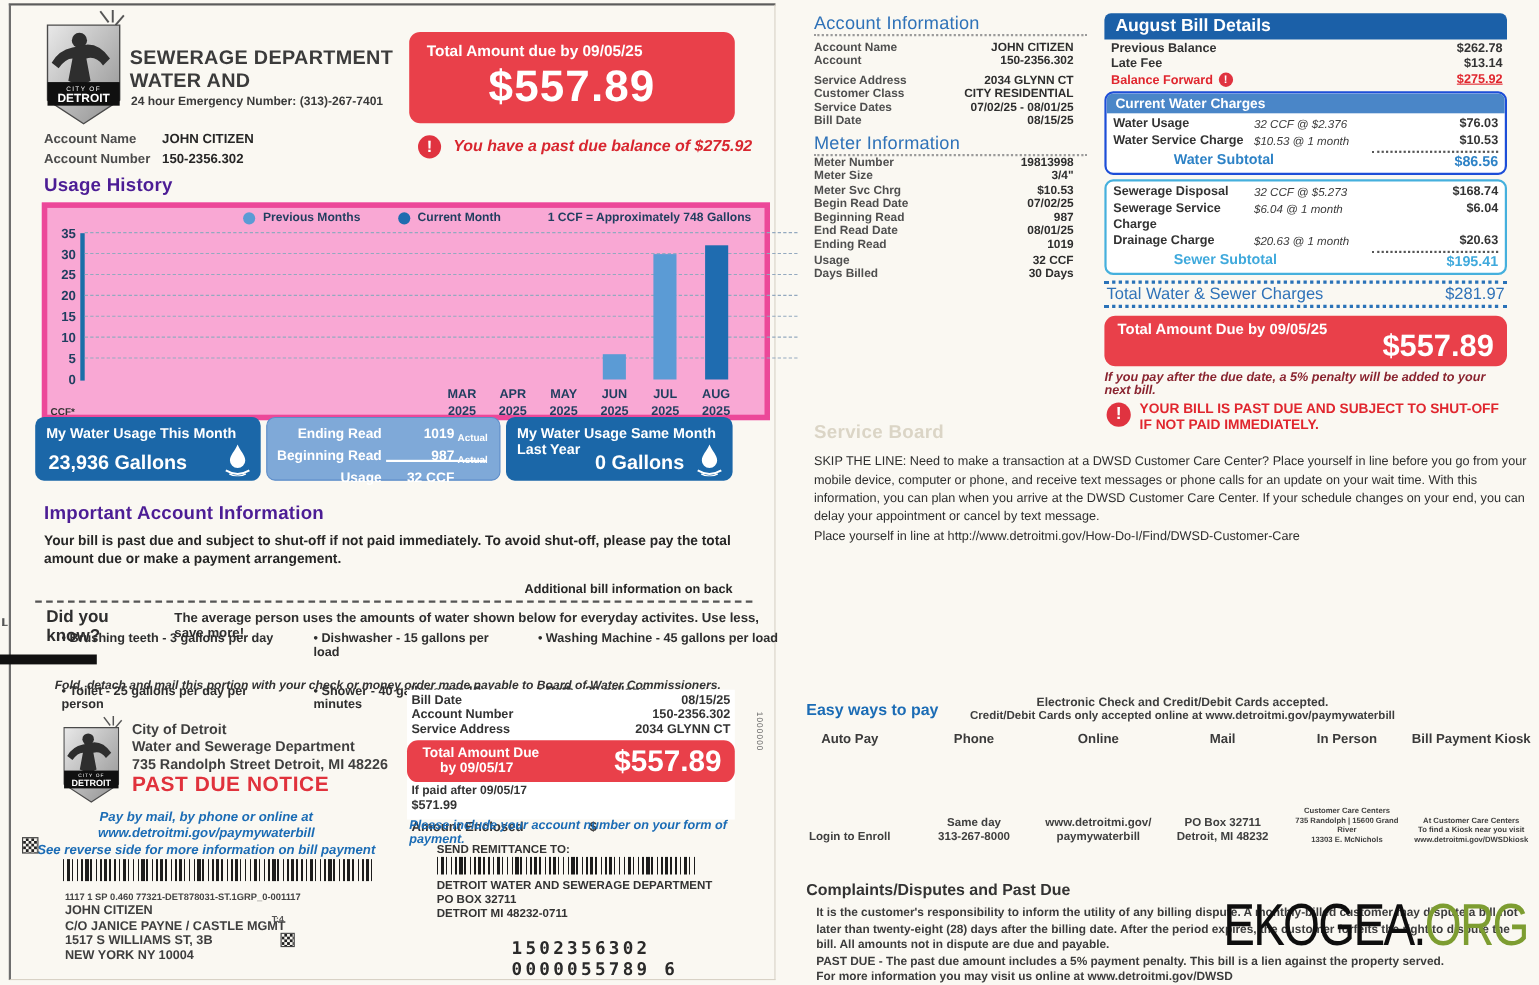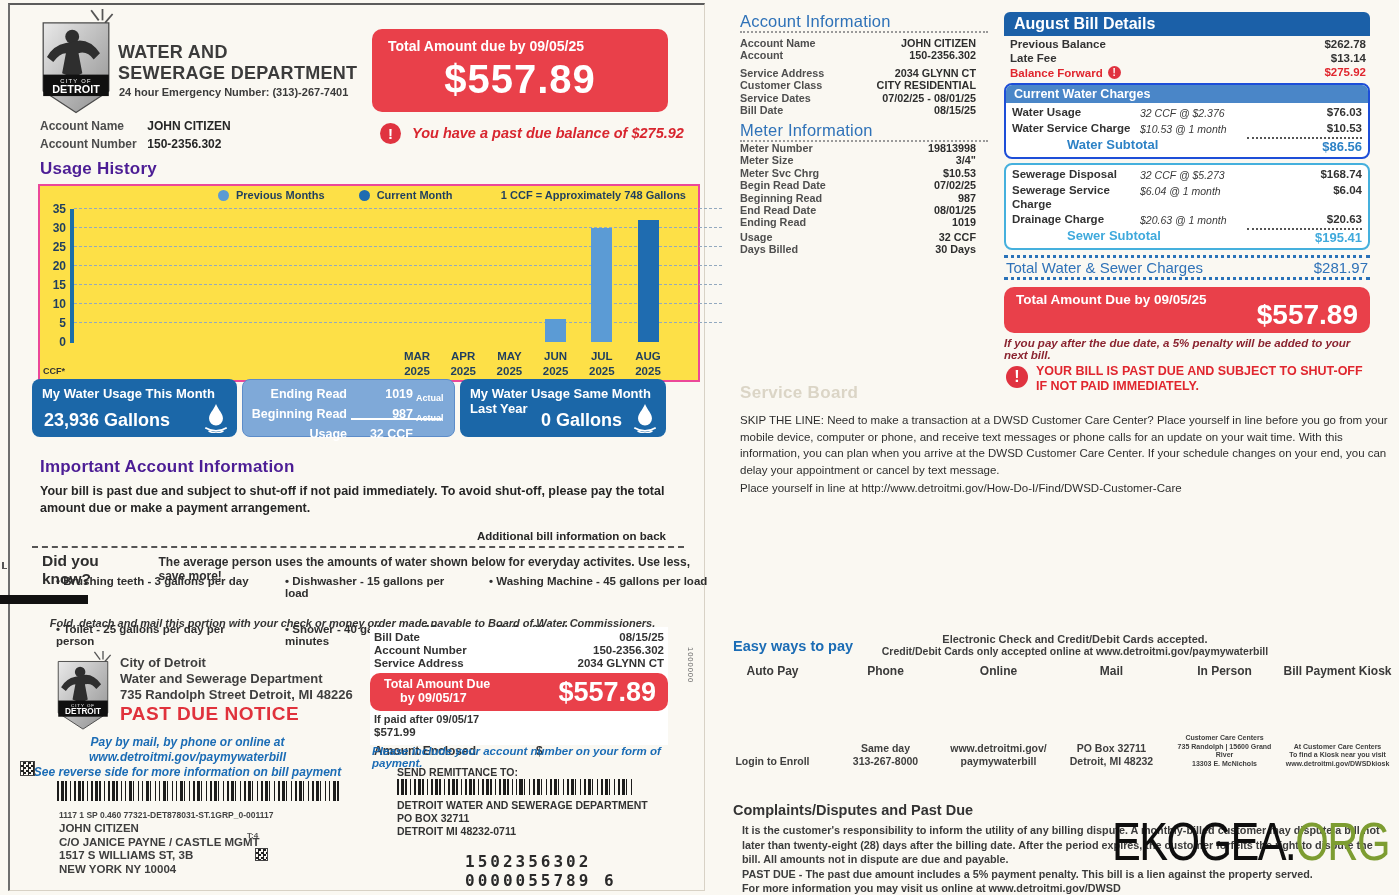--- a/index.html
+++ b/index.html
@@ -27,21 +27,21 @@
   .red-box { background:#e9404a; border-radius:10px; color:#fff; }
   #total-due-front .tt { font-size:14px; font-weight:bold; padding:9px 0 0 16px; }
   #total-due-front .amt { font-size:40px; font-weight:bold; text-align:center; margin-top:3px; letter-spacing:1px; }
 
   .alert-circle { background:#e03340; border-radius:50%; color:#fff; font-weight:bold; text-align:center; }
   .alert-note { color:#d8262f; font-size:14.5px; font-style:italic; font-weight:bold; }
 
   .h1 { font-size:17px; font-weight:bold; color:#4c1d95; letter-spacing:.2px; }
 
   
-  #chart { background:#fde047; border:2px solid #ec4899; }
+  #chart { background:#f9a8d4; border:5px solid #ec4899; }
   #chart .legend { position:absolute; left:0; right:0; top:3px; display:flex; align-items:center; padding-left:178px; }
   #chart .legend .dot { width:11px; height:11px; border-radius:50%; margin-right:7px; }
   #chart .legend .ltxt { font-size:11px; font-weight:bold; color:#1f3e5f; margin-right:34px; }
   #chart .legend .note { margin-left:auto; padding-right:12px; font-size:11px; font-weight:bold; color:#1f3e5f; }
   #chart-ylabels { position:absolute; left:0; top:22px; width:26px; height:133px; }
   #chart-ylabels .ylabel { position:absolute; right:0; font-size:12px; font-weight:bold; color:#1f3e5f; line-height:14px; }
   #chart-axis { position:absolute; left:30px; top:23px; width:4px; height:134px; background:#1a6fa8; }
   #chart-plot { position:absolute; left:34px; top:23px; width:624px; height:133px; }
   #chart-plot .gridline { position:absolute; left:0; right:-24px; border-top:1.5px dashed #93a9bf; }
   #chart-plot .bar { position:absolute; bottom:0; width:21px; }
@@ -103,21 +103,21 @@
   .dotted-under { border-bottom:2px dotted #9a9a9a; }
   .info-rows { width:236px; }
   .info-rows .irow { display:flex; justify-content:space-between; font-size:10.8px; font-weight:bold; line-height:12.4px; }
   .info-rows .il { color:#4f4f4f; }
   .info-rows .iv { color:#2e2e2e; text-align:right; }
 
   #panel { width:366px; }
   #panel .phead { background:#1b60a8; border-radius:6px 6px 0 0; color:#fff; font-size:16px; font-weight:bold; padding:3px 0 3px 10px; }
   #panel .prow { display:flex; justify-content:space-between; font-size:11.5px; font-weight:bold; color:#333; padding:2px 4px 0 6px; }
   .bf-label { color:#e0262e; display:flex; align-items:center; gap:5px; }
-  .bf-val { color:#e0262e; }
+  .bf-val { color:#e0262e;text-decoration:underline; }
 
   .charge-box { border-radius:8px; overflow:hidden; margin-top:4px; background:#fff; }
   .charge-box.water { border:2px solid #1d4ed8; }
   .charge-box.sewer { border:2px solid #45b0dd; }
   .charge-box .chead { color:#fff; font-size:12.5px; font-weight:bold; padding:2px 8px; }
   .charge-box.water .chead { background:#4a86c8; }
   .charge-box.sewer .chead { background:#45b0dd; }
   .charge-box .cbody { padding:2px 6px 3px 6px; }
   .crow { display:grid; grid-template-columns:128px 1fr 72px; font-size:11.5px; line-height:14.5px; }
   .crow .cl { font-weight:bold; color:#333; }
@@ -181,22 +181,22 @@
     </g>
     <path d="M4 11 h52 v54 l-26 17 -26 -17 Z" fill="url(#g1)" stroke="#4a4a4a" stroke-width="1"></path>
     <circle cx="27" cy="22" r="5.5" fill="#2e2e2e"></circle>
     <path d="M22 27 q-10 2 -15 11 l5 4 q5 -7 10 -7 l-3 16 q9 5 16 0 l-3 -16 q7 -2 12 5 l5 -5 q-7 -10 -16 -10 Z" fill="#2e2e2e"></path>
     <rect x="4" y="52" width="52" height="17" fill="#101010"></rect>
     <text x="30" y="58.5" font-size="4.6" letter-spacing="1" fill="#fff" text-anchor="middle">CITY OF</text>
     <text x="30" y="66.5" font-size="8.6" font-weight="bold" fill="#fff" text-anchor="middle">DETROIT</text>
   </svg>
 
   <div class="abs dept-title" style="left:108px; top:37px;">
+    <div>SEWERAGE DEPARTMENT</div>
     <div>WATER AND</div>
-    <div>SEWERAGE DEPARTMENT</div>
   </div>
   <div class="abs emergency" style="left:109px; top:81px;">24 hour  Emergency Number: (313)-267-7401</div>
 
   <div class="abs acct-row" style="left:30px; top:114px;">
     <span class="lab">Account Name</span>
     <span class="val">JOHN CITIZEN</span>
   </div>
   <div class="abs acct-row" style="left:30px; top:132px;">
     <span class="lab">Account Number</span>
     <span class="val">150-2356.302</span>

